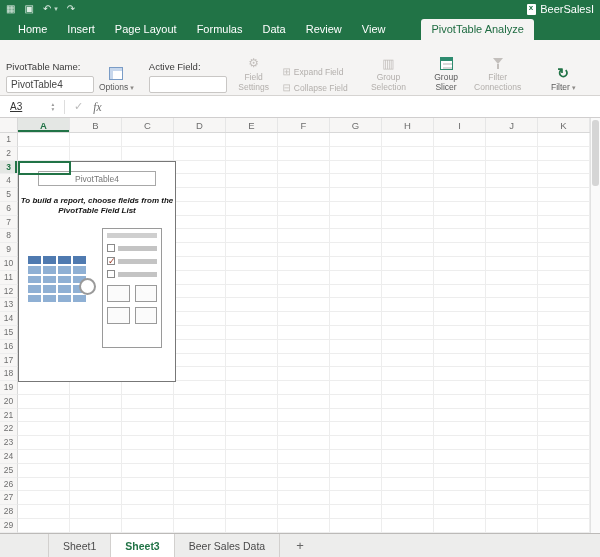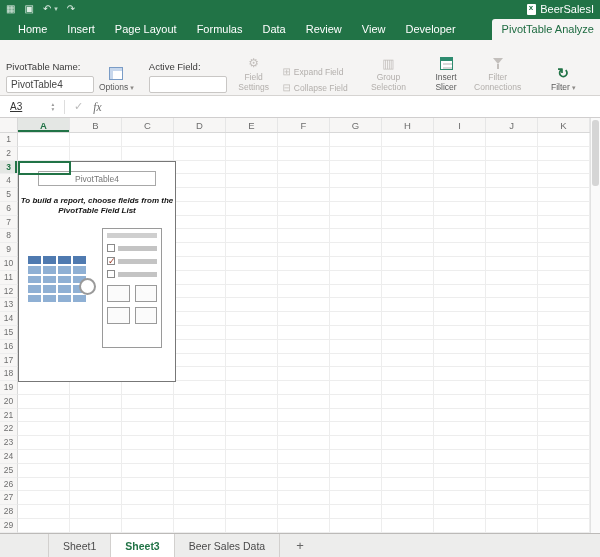--- a/index.html
+++ b/index.html
@@ -121,21 +121,20 @@
   </div>
 
   <div class="tabrow">
       <div class="rtab">Home</div>
       <div class="rtab">Insert</div>
       <div class="rtab">Page Layout</div>
       <div class="rtab">Formulas</div>
       <div class="rtab">Data</div>
       <div class="rtab">Review</div>
       <div class="rtab">View</div>
-      <div class="rtab">Developer</div>
       <div class="rtab active">PivotTable Analyze</div>
     </div>
 
   <div class="ribbon">
     <div class="rgroup">
       <div class="rlabel">PivotTable Name:</div>
       <div class="rinput">PivotTable4</div>
     </div>
     <div class="rbtn">
       <span class="pivot-icon"></span>
@@ -167,21 +166,21 @@
     <div class="vsep"></div>
 
     <div class="rbtn disabled" style="width:48px;">
       <span class="glyph">▥</span>
       <span class="cap">Group Selection</span>
     </div>
     <div class="vsep"></div>
 
     <div class="rbtn" style="width:38px;">
       <span class="slicer-icon"></span>
-      <span class="cap">Insert Slicer</span>
+      <span class="cap">Group Slicer</span>
     </div>
     <div class="rbtn disabled" style="width:56px;">
       <span class="funnel-icon"></span>
       <span class="cap">Filter Connections</span>
     </div>
     <div class="vsep"></div>
 
     <div class="rbtn" style="width:46px;">
       <span class="refresh-glyph">↻</span>
       <span class="caprow">

